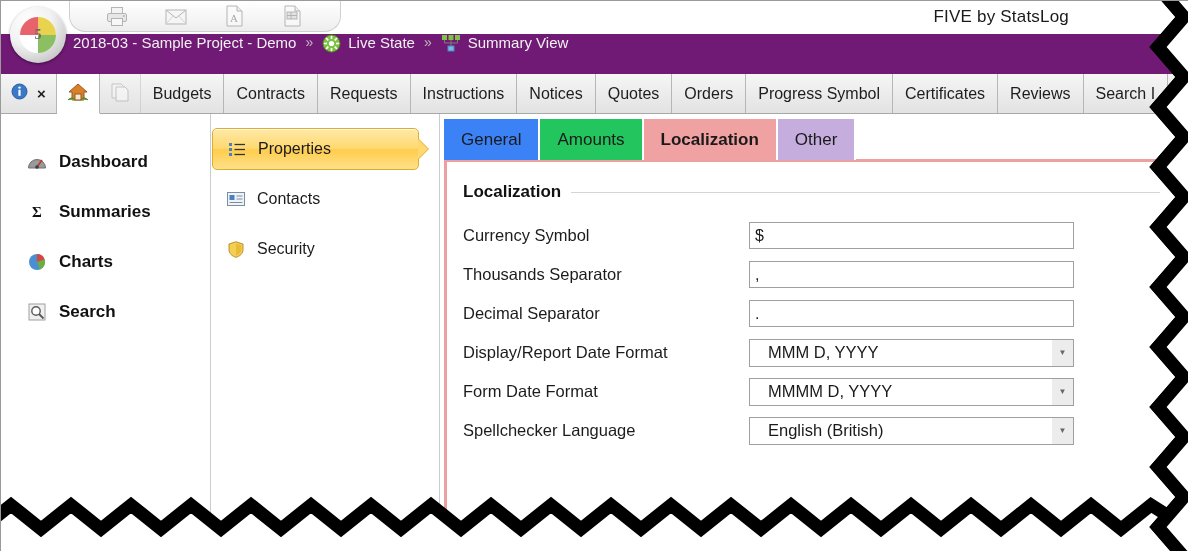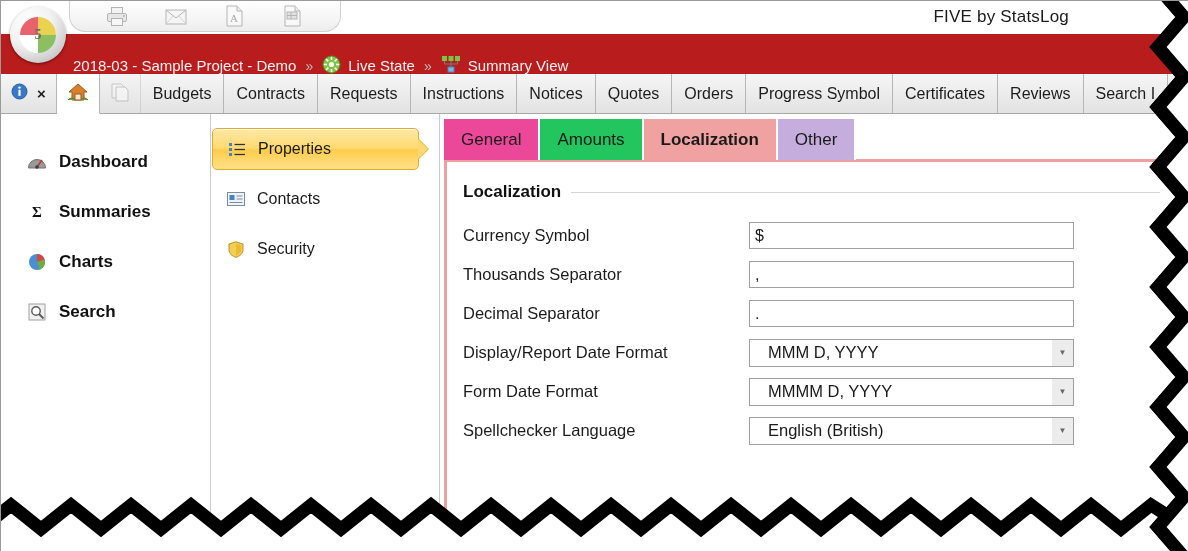--- a/index.html
+++ b/index.html
@@ -68,22 +68,22 @@
     position: absolute; left: 0; top: 0; width: 100%; height: 100%;
     display: flex; align-items: center; justify-content: center;
     font-size: 14px; font-weight: bold; color: #6d6d6d;
     font-family: "Liberation Serif", serif;
   }
 
   
   .crumbbar {
     position: absolute; left: 0; top: 33px;
     width: 1188px; height: 40px;
-    background: #b91c1c;
-    display: flex; align-items: flex-end;
+    background: #701a75;
+    display: flex; align-items: flex-start;
     padding-left: 72px;
     color: #f2f2f2; font-size: 15px;
     white-space: nowrap;
   }
   .crumb { color: #f1f1f1; }
   .crumb-sep { color: #bdbdbd; margin: 0 9px; font-size: 14px; }
   .crumb-ico { display: inline-flex; vertical-align: middle; margin-right: 7px; }
 
   
   .tabbar {
@@ -460,21 +460,21 @@
             <path d="M8 2.6 L13.3 4.2 V8.5 C13.3 11.5 11 13.7 8 14.5 Z" fill="#e8bb38"></path>
           </svg>
         </span>
         <span>Security</span>
       </div>
     </div>
 
     <div class="content">
 
       <div class="subtabs">
-        <div class="stab" style="background:#ec4899;">General</div>
+        <div class="stab" style="background:#3b82f6;">General</div>
         <div class="stab" style="background:#22c55e;">Amounts</div>
         <div class="stab active" style="background:#f0a1a1;">Localization</div>
         <div class="stab" style="background:#c5aede;">Other</div>
       </div>
 
       <div class="panel">
 
         <div class="sect-head">
           <span>Localization</span>
           <span class="sect-rule"></span>

